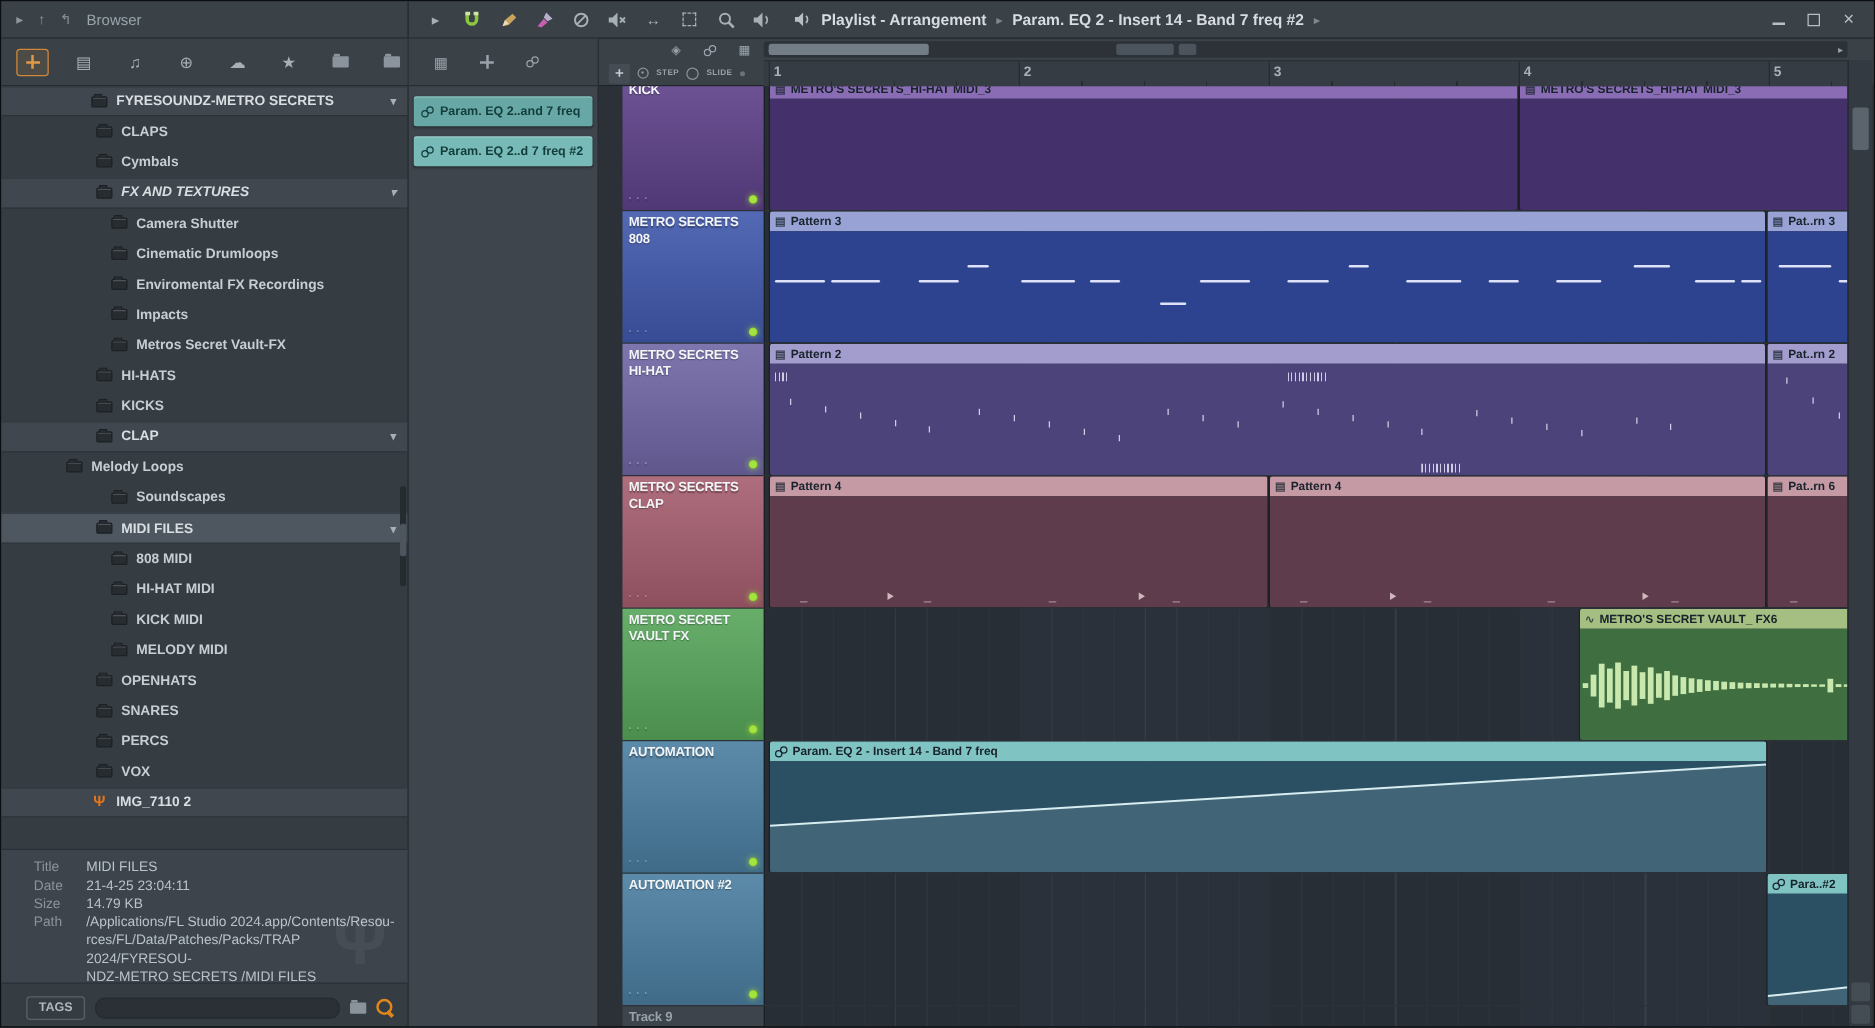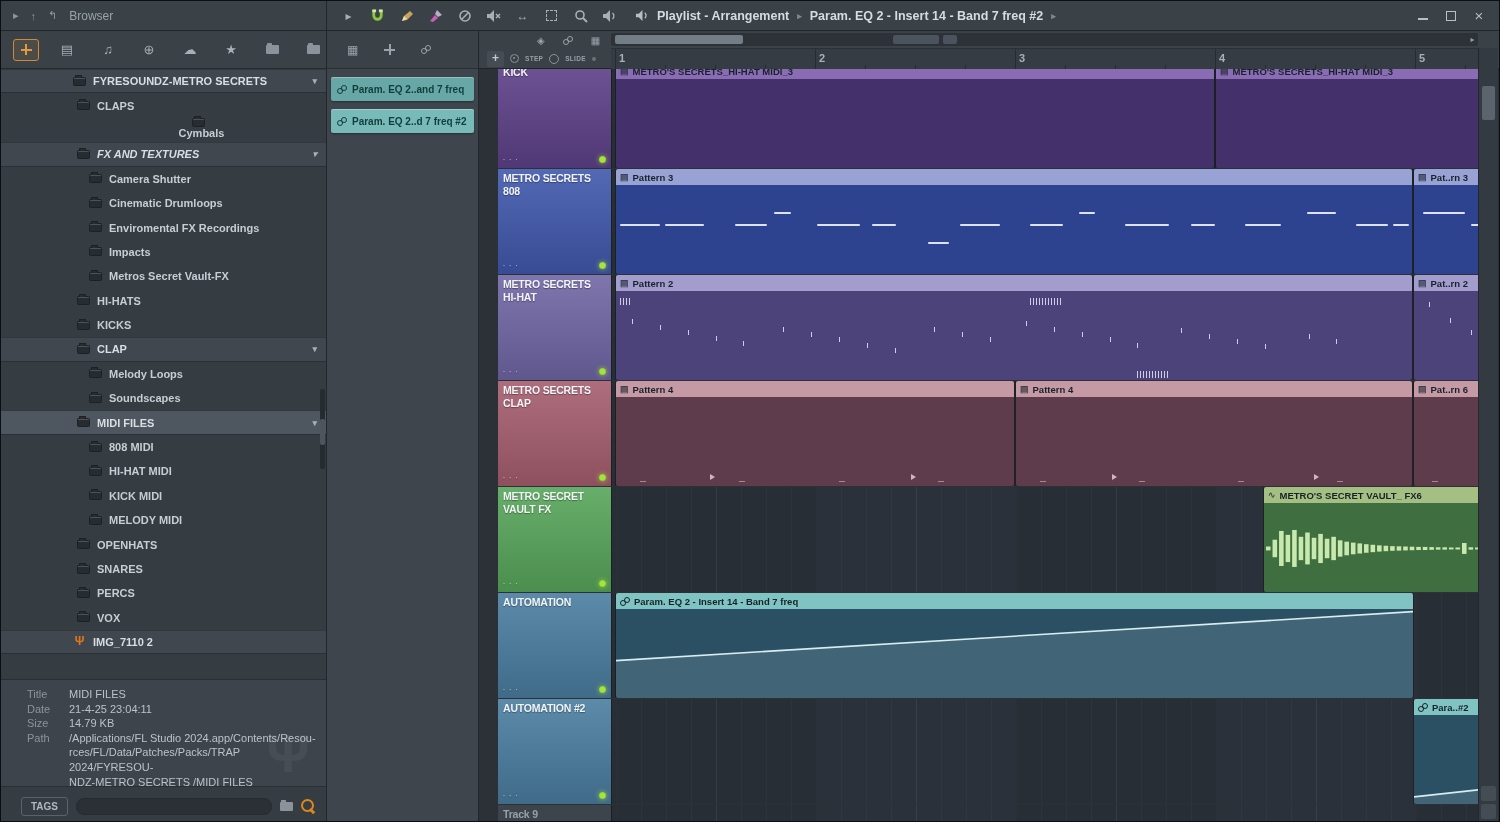--- a/index.html
+++ b/index.html
@@ -217,21 +217,21 @@
     <div class="btree">
         <div class="trow hdr" style="padding-left: 72px;">
           <div class="ticon"></div>
           <div class="tlabel">FYRESOUNDZ-METRO SECRETS</div>
           <div class="tarrow">▾</div>
         </div>
         <div class="trow" style="padding-left: 76px;">
           <div class="ticon"></div>
           <div class="tlabel">CLAPS</div>
         </div>
-        <div class="trow" style="padding-left: 76px; flex-direction: column;">
+        <div class="trow" style="padding-left: 76px;">
           <div class="ticon"></div>
           <div class="tlabel">Cymbals</div>
         </div>
         <div class="trow hdr" style="padding-left: 76px; font-style: italic;">
           <div class="ticon"></div>
           <div class="tlabel">FX AND TEXTURES</div>
           <div class="tarrow">▾</div>
         </div>
         <div class="trow" style="padding-left: 88px;">
           <div class="ticon"></div>
@@ -259,21 +259,21 @@
         </div>
         <div class="trow" style="padding-left: 76px;">
           <div class="ticon"></div>
           <div class="tlabel">KICKS</div>
         </div>
         <div class="trow hdr" style="padding-left: 76px;">
           <div class="ticon"></div>
           <div class="tlabel">CLAP</div>
           <div class="tarrow">▾</div>
         </div>
-        <div class="trow" style="padding-left: 88px; text-align: right;">
+        <div class="trow" style="padding-left: 52px; text-align: right;">
           <div class="ticon"></div>
           <div class="tlabel">Melody Loops</div>
         </div>
         <div class="trow" style="padding-left: 88px;">
           <div class="ticon"></div>
           <div class="tlabel">Soundscapes</div>
         </div>
         <div class="trow hdr sel" style="padding-left: 76px;">
           <div class="ticon"></div>
           <div class="tlabel">MIDI FILES</div>

